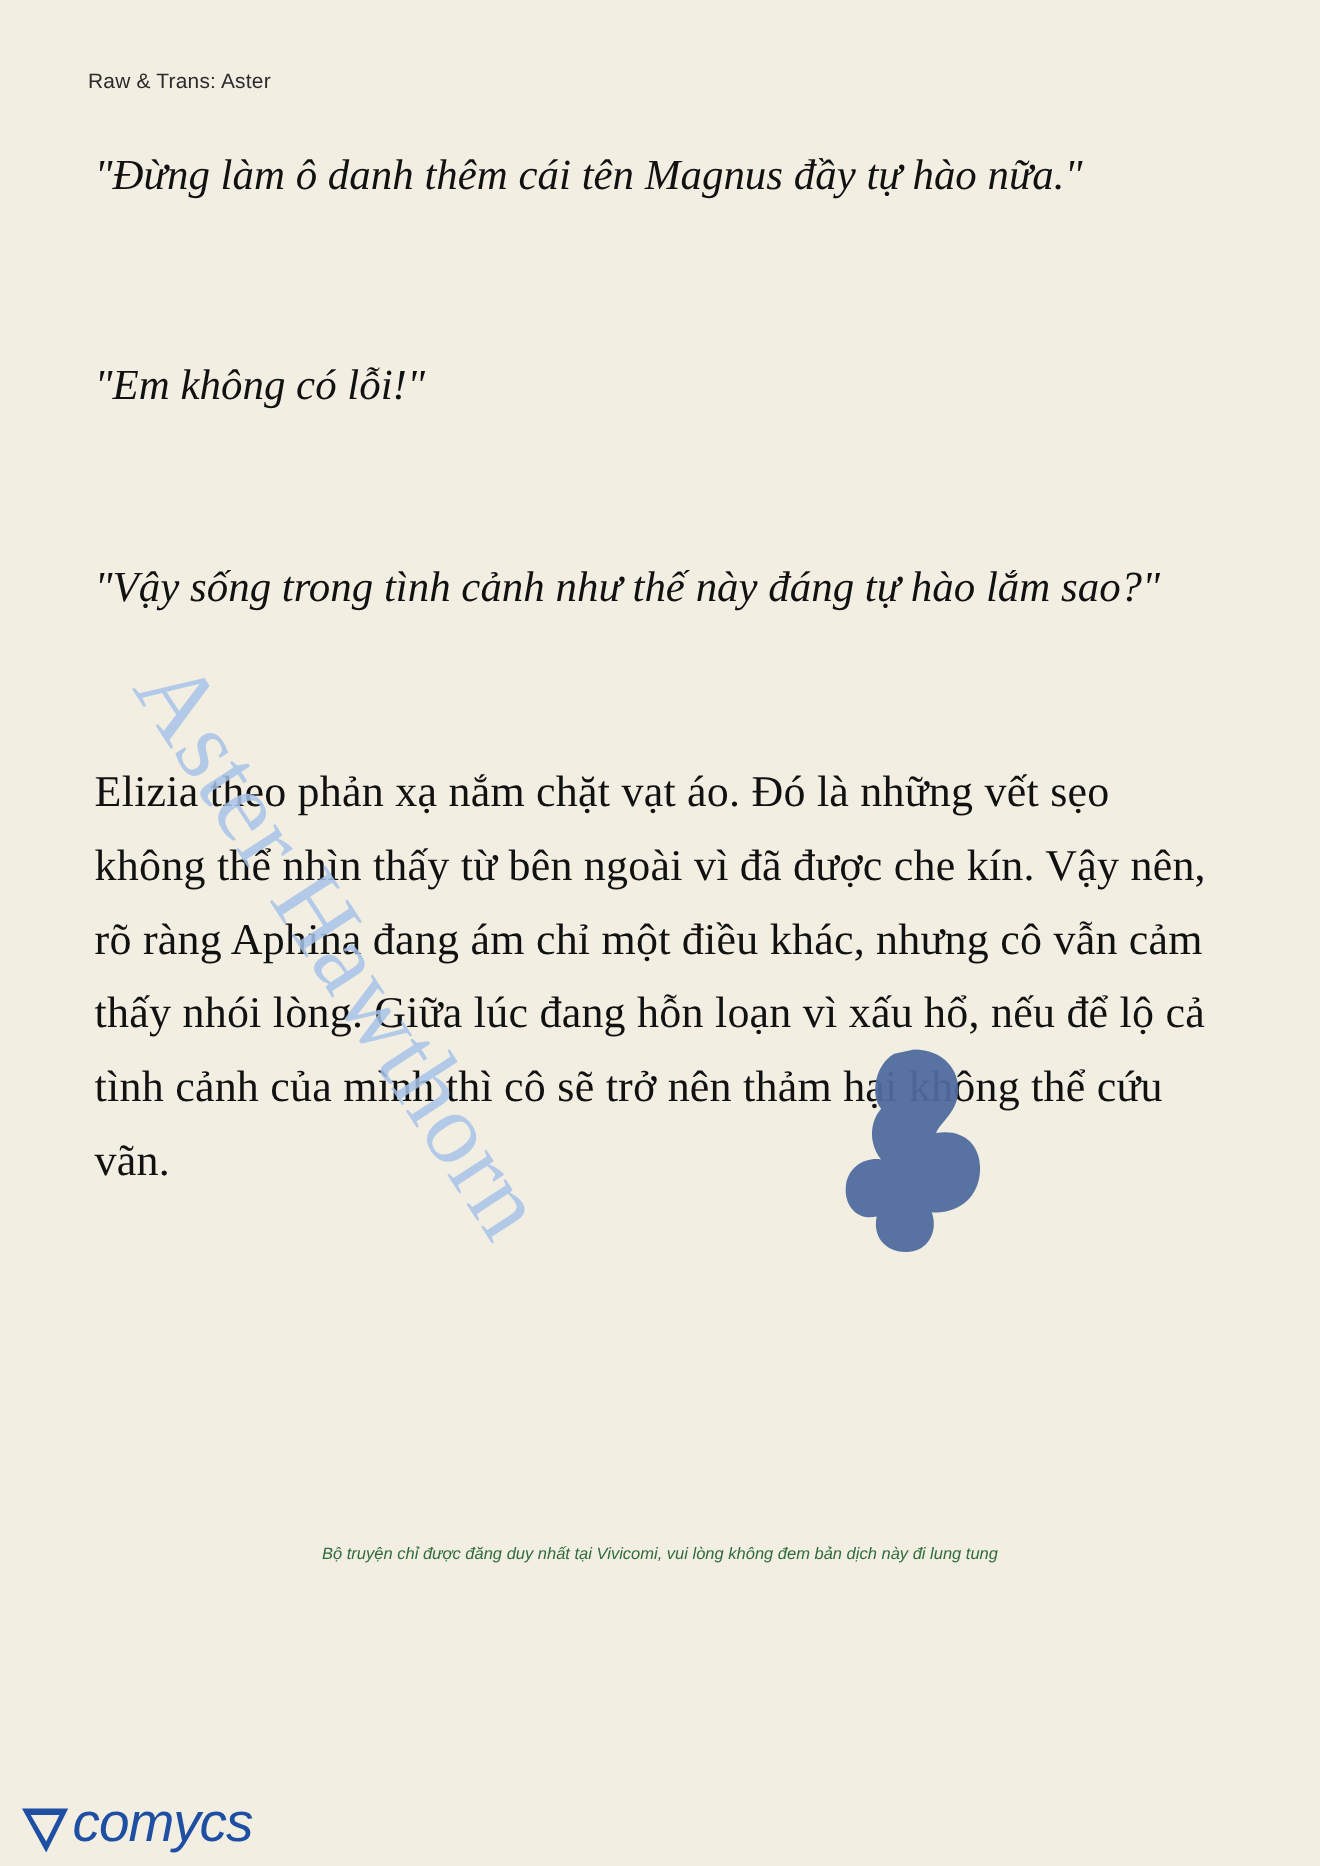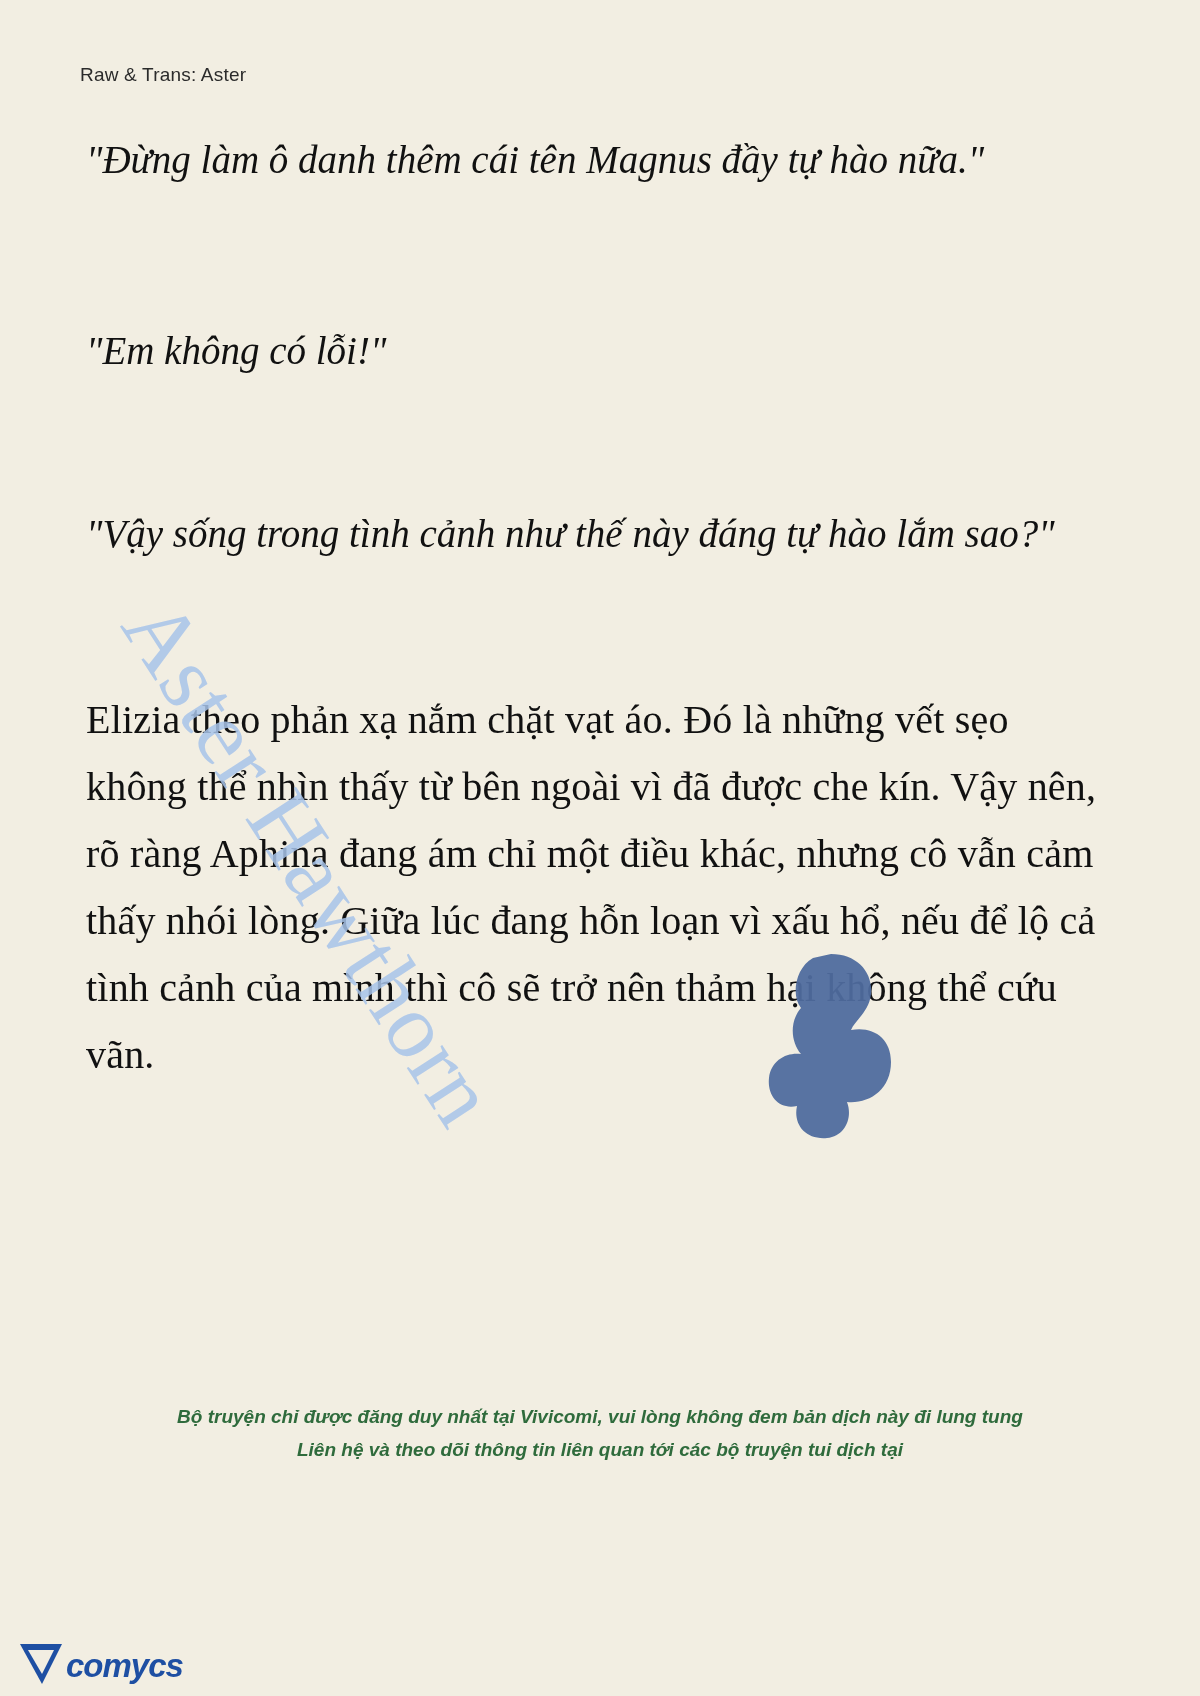--- a/index.html
+++ b/index.html
@@ -91,22 +91,22 @@
 
   
   .footer-note {
     position: absolute;
     left: 0;
     top: 1400px;
     width: 1200px;
     text-align: center;
     font-family: "Liberation Sans", sans-serif;
     font-style: italic;
-    font-weight: bold;
-    font-size: 19px;
+    font-weight: normal;
+    font-size: 15px;
     line-height: 1.65;
     color: #2f6b3c;
   }
   .footer-note div { padding: 1px 0; }
 
   
   .logo {
     position: absolute;
     left: 18px;
     bottom: 10px;
@@ -115,23 +115,23 @@
     height: 64px;
   }
   .logo-v {
     width: 46px;
     height: 46px;
     position: relative;
     margin-right: 2px;
   }
   .logo-text {
     font-family: "Liberation Sans", sans-serif;
-    font-weight: bold;
+    font-weight: normal;
     font-style: italic;
-    font-size: 33px;
+    font-size: 50px;
     color: #1e4fa3;
     letter-spacing: -1px;
     line-height: 1;
     margin-bottom: 4px;
     margin-top: 40px;
   }
 </style>
 </head>
 <body>
 
@@ -151,21 +151,20 @@
 
   <div class="watermark">
     <div class="watermark-text">Aster Hawthorn</div>
     <svg class="watermark-blob" viewBox="0 0 130 190">
       <path d="M66 4 C92 4 108 22 106 44 C104 62 90 70 86 80 C108 76 126 88 126 112 C126 140 104 154 82 152 C88 168 80 186 62 188 C40 190 28 174 32 156 C14 160 2 146 4 128 C6 110 22 102 36 104 C26 92 24 72 36 58 C26 46 30 18 48 8 Z" fill="#4f6b9e" opacity="0.95"></path>
     </svg>
   </div>
 
   <div class="footer-note">
     <div>Bộ truyện chỉ được đăng duy nhất tại Vivicomi, vui lòng không đem bản dịch này đi lung tung</div>
-    <div>Liên hệ và theo dõi thông tin liên quan tới các bộ truyện tui dịch tại</div>
   </div>
 
   <div class="logo">
     <svg class="logo-v" viewBox="0 0 46 46">
       <path d="M2 4 L44 4 L24 44 Z" fill="#1e4fa3"></path>
       <path d="M10 10 L36 10 L24 34 Z" fill="#f2eee2"></path>
     </svg>
     <span class="logo-text">comycs</span>
   </div>
 

